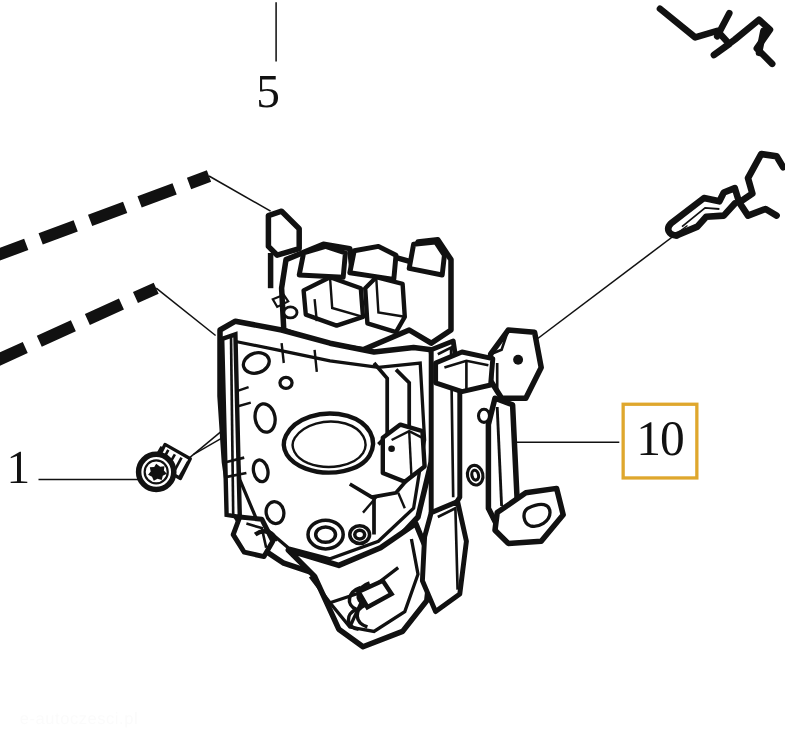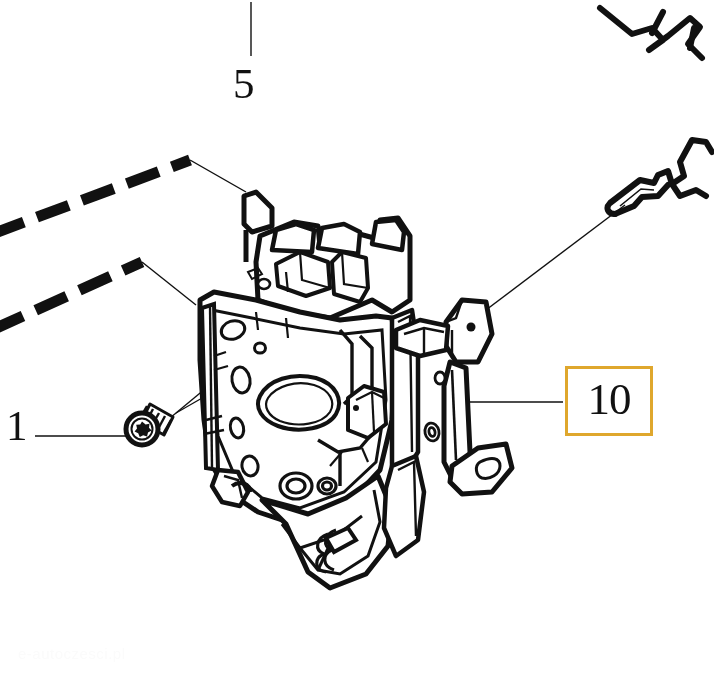--- a/index.html
+++ b/index.html
@@ -38,21 +38,21 @@
   }
   #callout-1 {
     left: 6px;
     top: 404px;
     font-size: 43px;
   }
   #callout-10-box {
     position: absolute;
     left: 565px;
     top: 366px;
-    width: 88px;
+    width: 70px;
     height: 70px;
     border: 3px solid #dfa72d;
     box-sizing: border-box;
     background: #ffffff;
     display: flex;
     align-items: center;
     justify-content: center;
   }
   #callout-10-box .callout-10-text {
     font-family: "Liberation Serif", serif;

